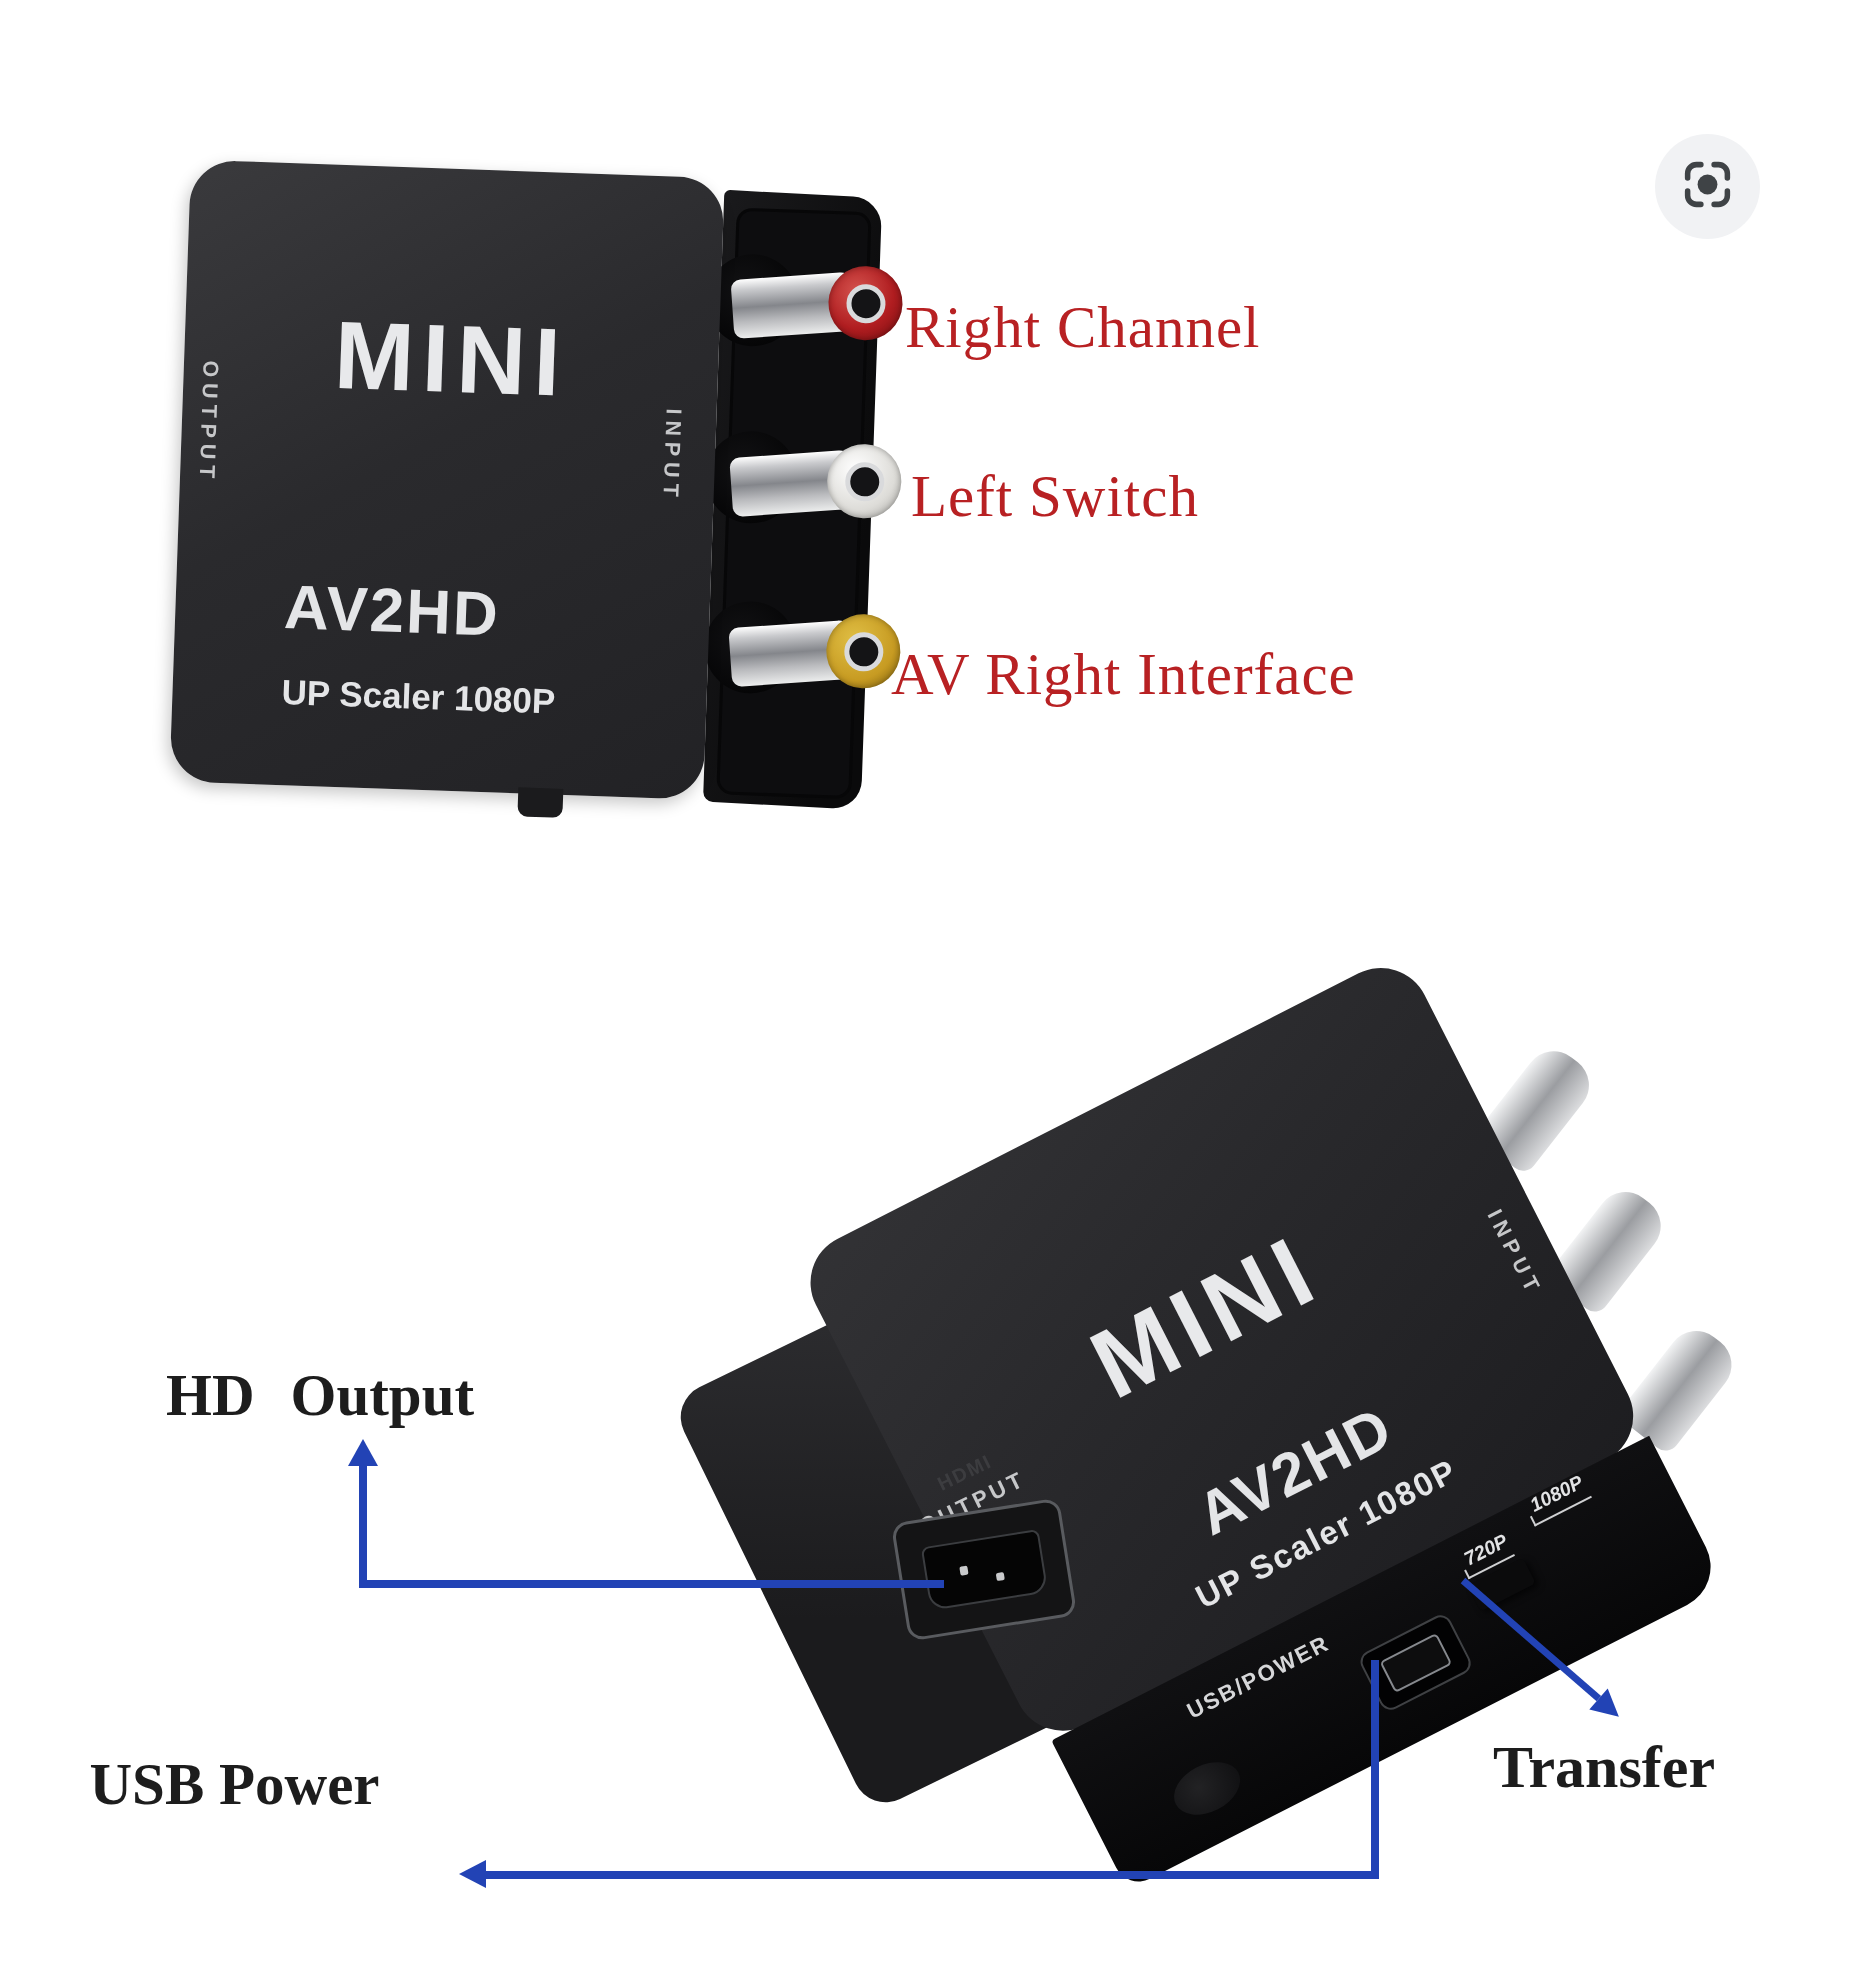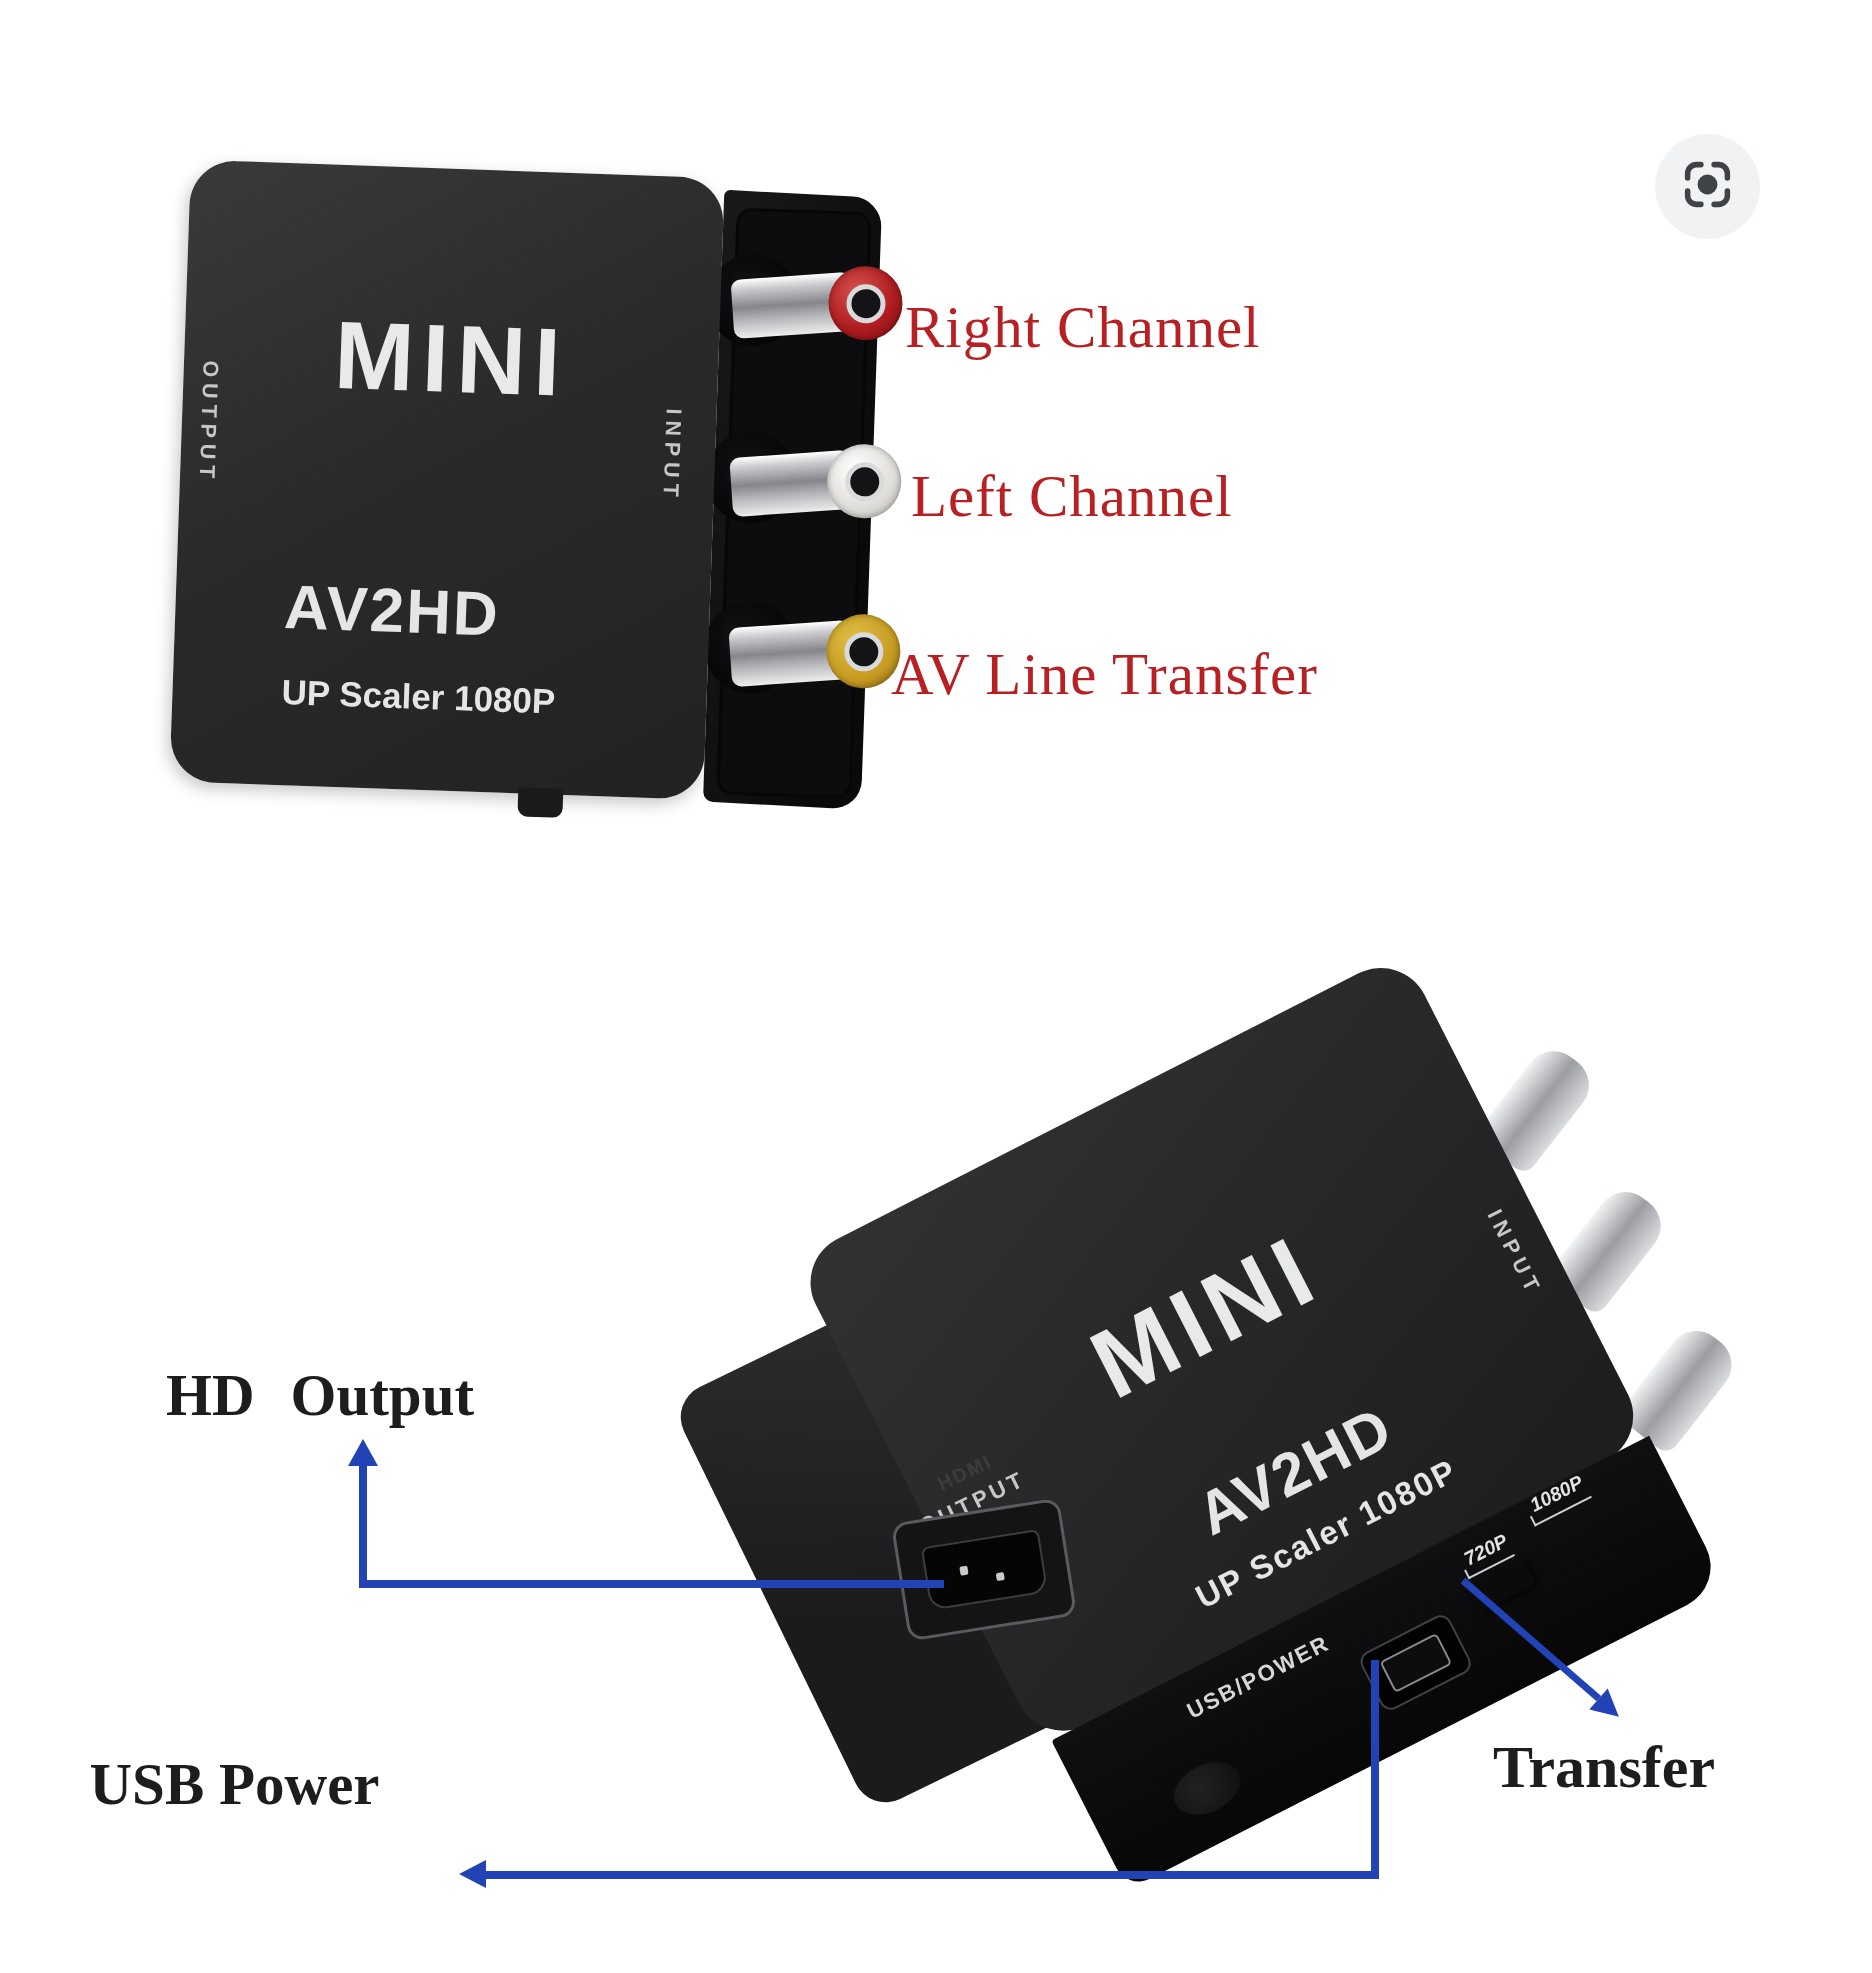--- a/index.html
+++ b/index.html
@@ -149,22 +149,22 @@
       <div class="abs mini-logo">MINI</div>
       <div class="abs vert-lbl" style="left:13.7px;top:200px;">OUTPUT</div>
       <div class="abs vert-lbl" style="right:31px;top:232px;">INPUT</div>
       <div class="abs model-lbl" style="left:21.5px;top:408px;width:390px;font-size:62px;letter-spacing:2px;">AV2HD</div>
       <div class="abs model-lbl" style="left:41px;top:509px;width:410px;font-size:35px;">UP Scaler 1080P</div>
       <div class="abs nub"></div>
     </div>
   </div>
 
   <div class="abs red-lbl" style="left:905px;top:293px;">Right Channel</div>
-  <div class="abs red-lbl" style="left:911px;top:462px;">Left Channel</div>
-  <div class="abs red-lbl" style="left:891px;top:640px;">AV Line Transfer</div>
+  <div class="abs red-lbl" style="left:911px;top:462px;">Left Switch</div>
+  <div class="abs red-lbl" style="left:891px;top:640px;">AV Right Interface</div>
 
   <div class="abs bd-frontface"></div>
 
   <div class="abs bd">
     <div class="abs bd-rot">
 
       <div class="abs bjack" style="left:905px;top:275px;"></div>
       <div class="abs bjack" style="left:905px;top:433px;"></div>
       <div class="abs bjack" style="left:905px;top:589px;"></div>
 

